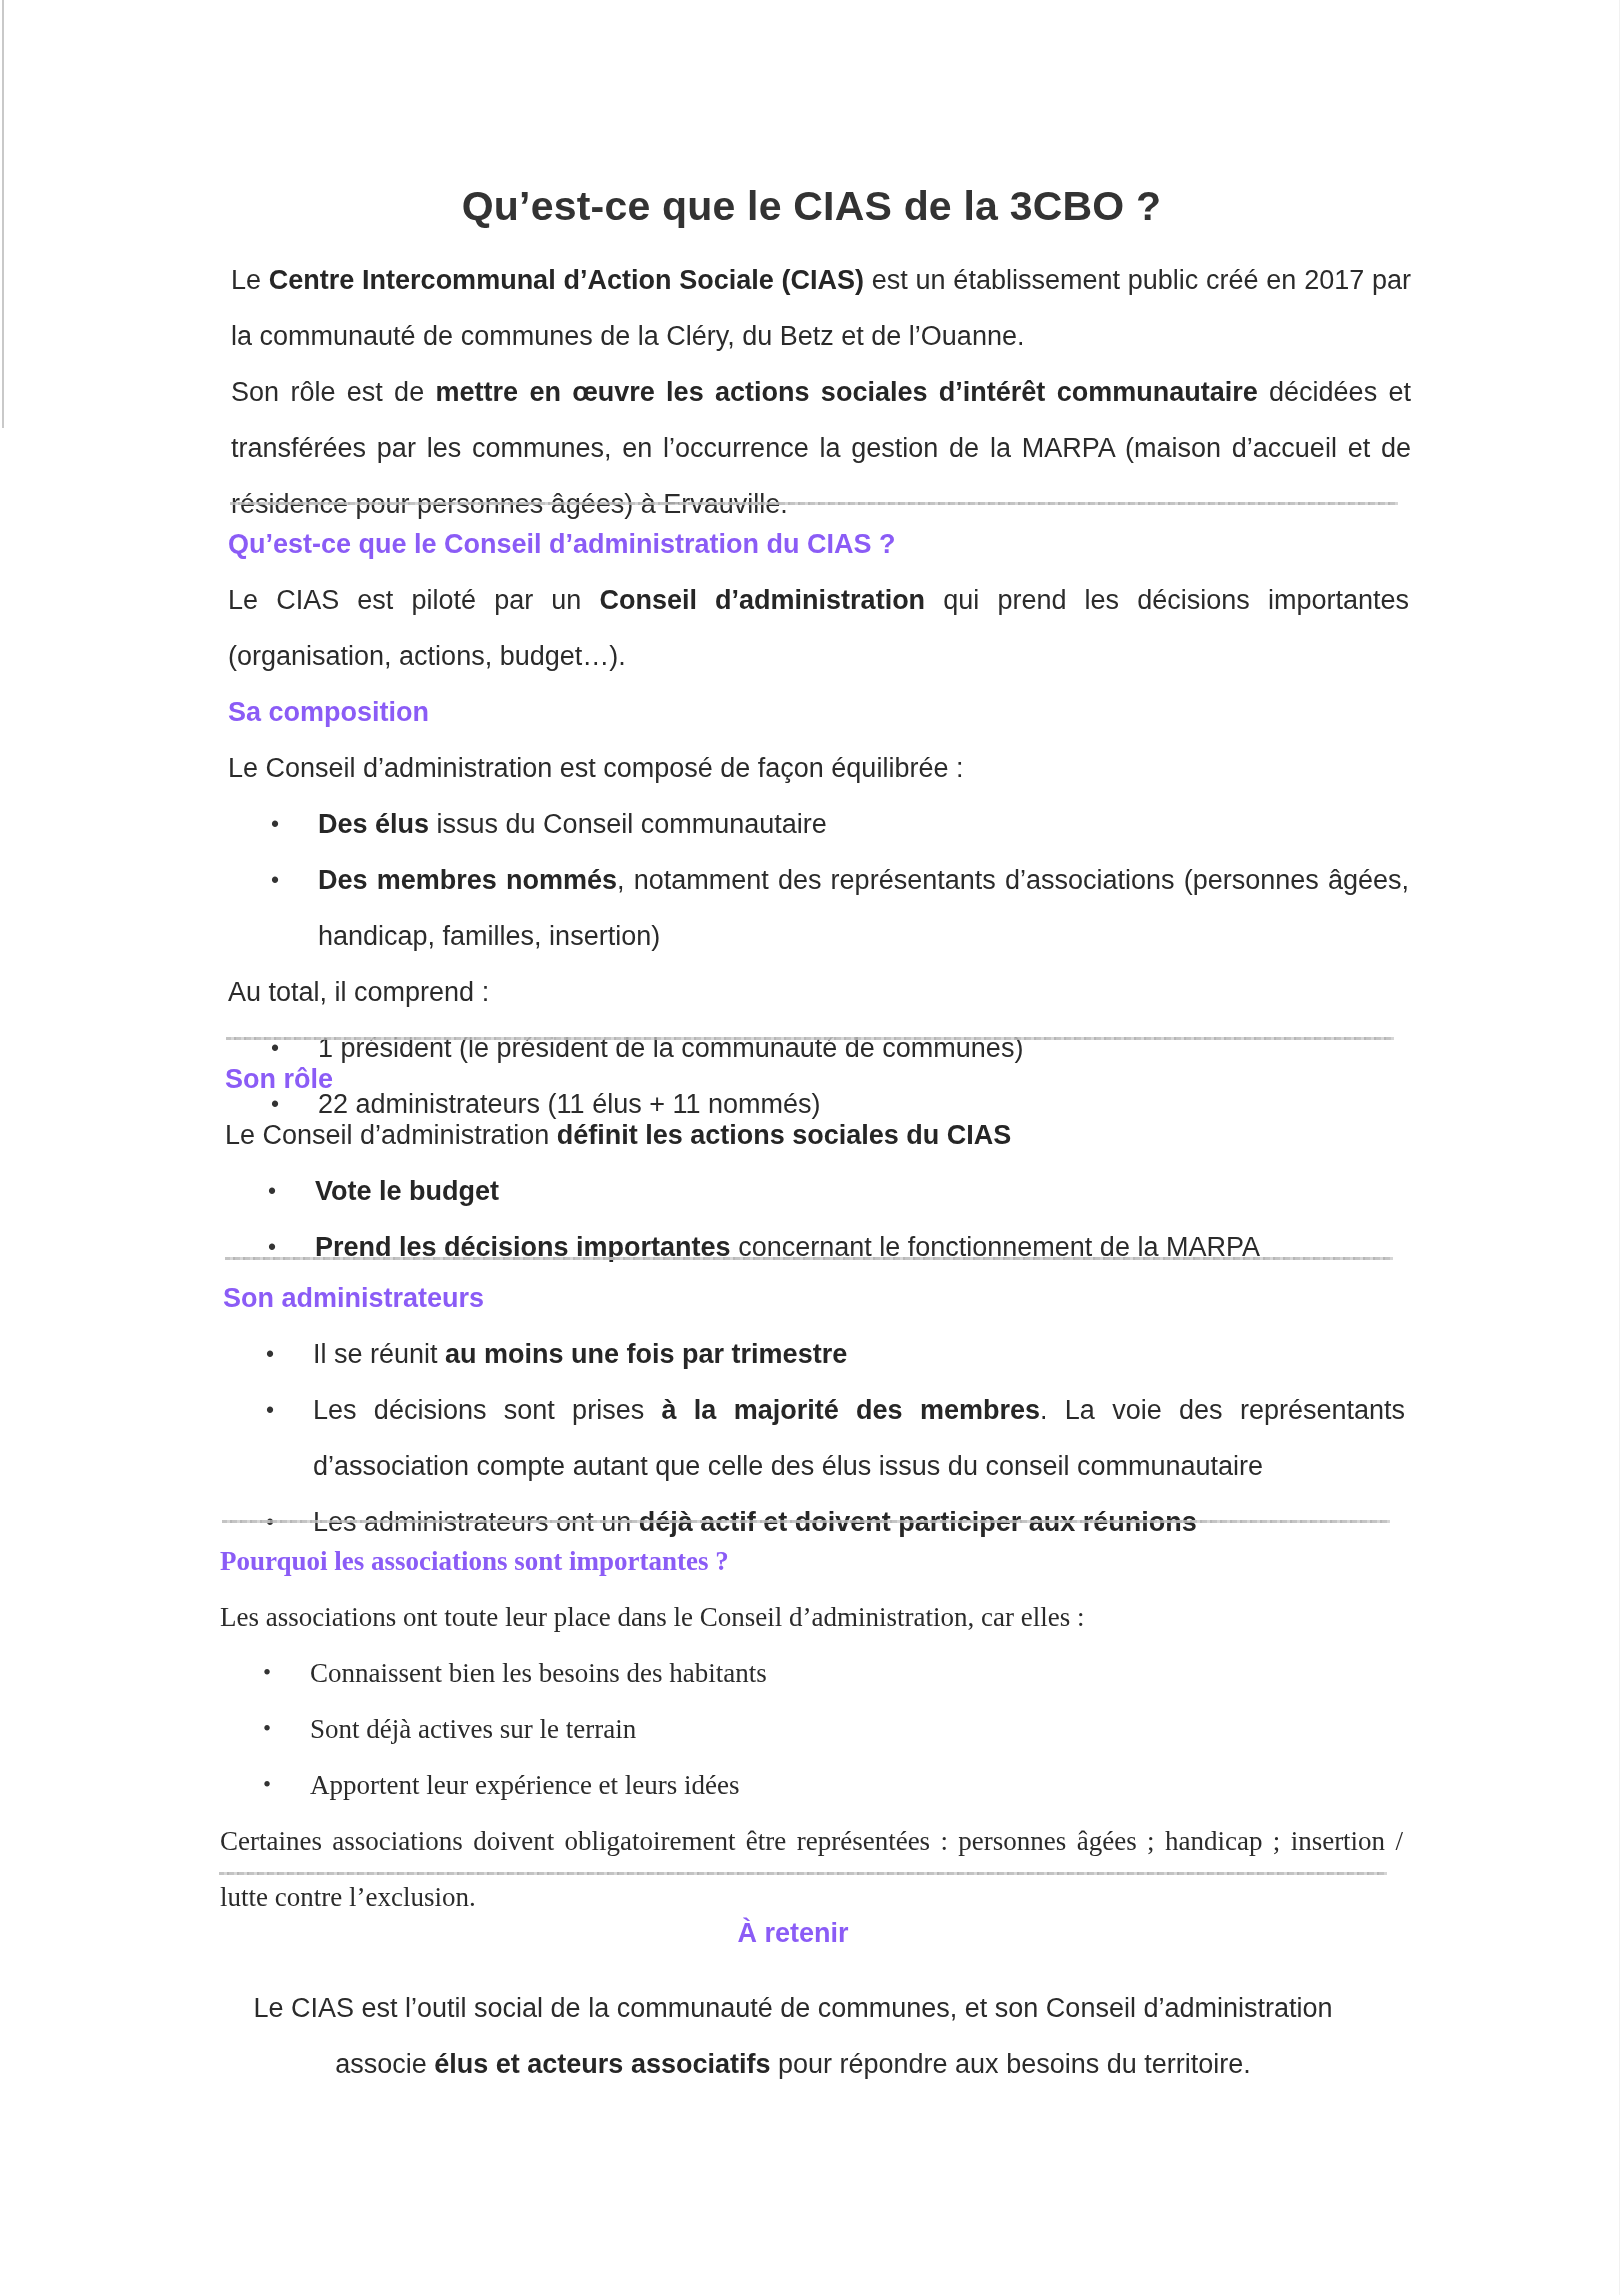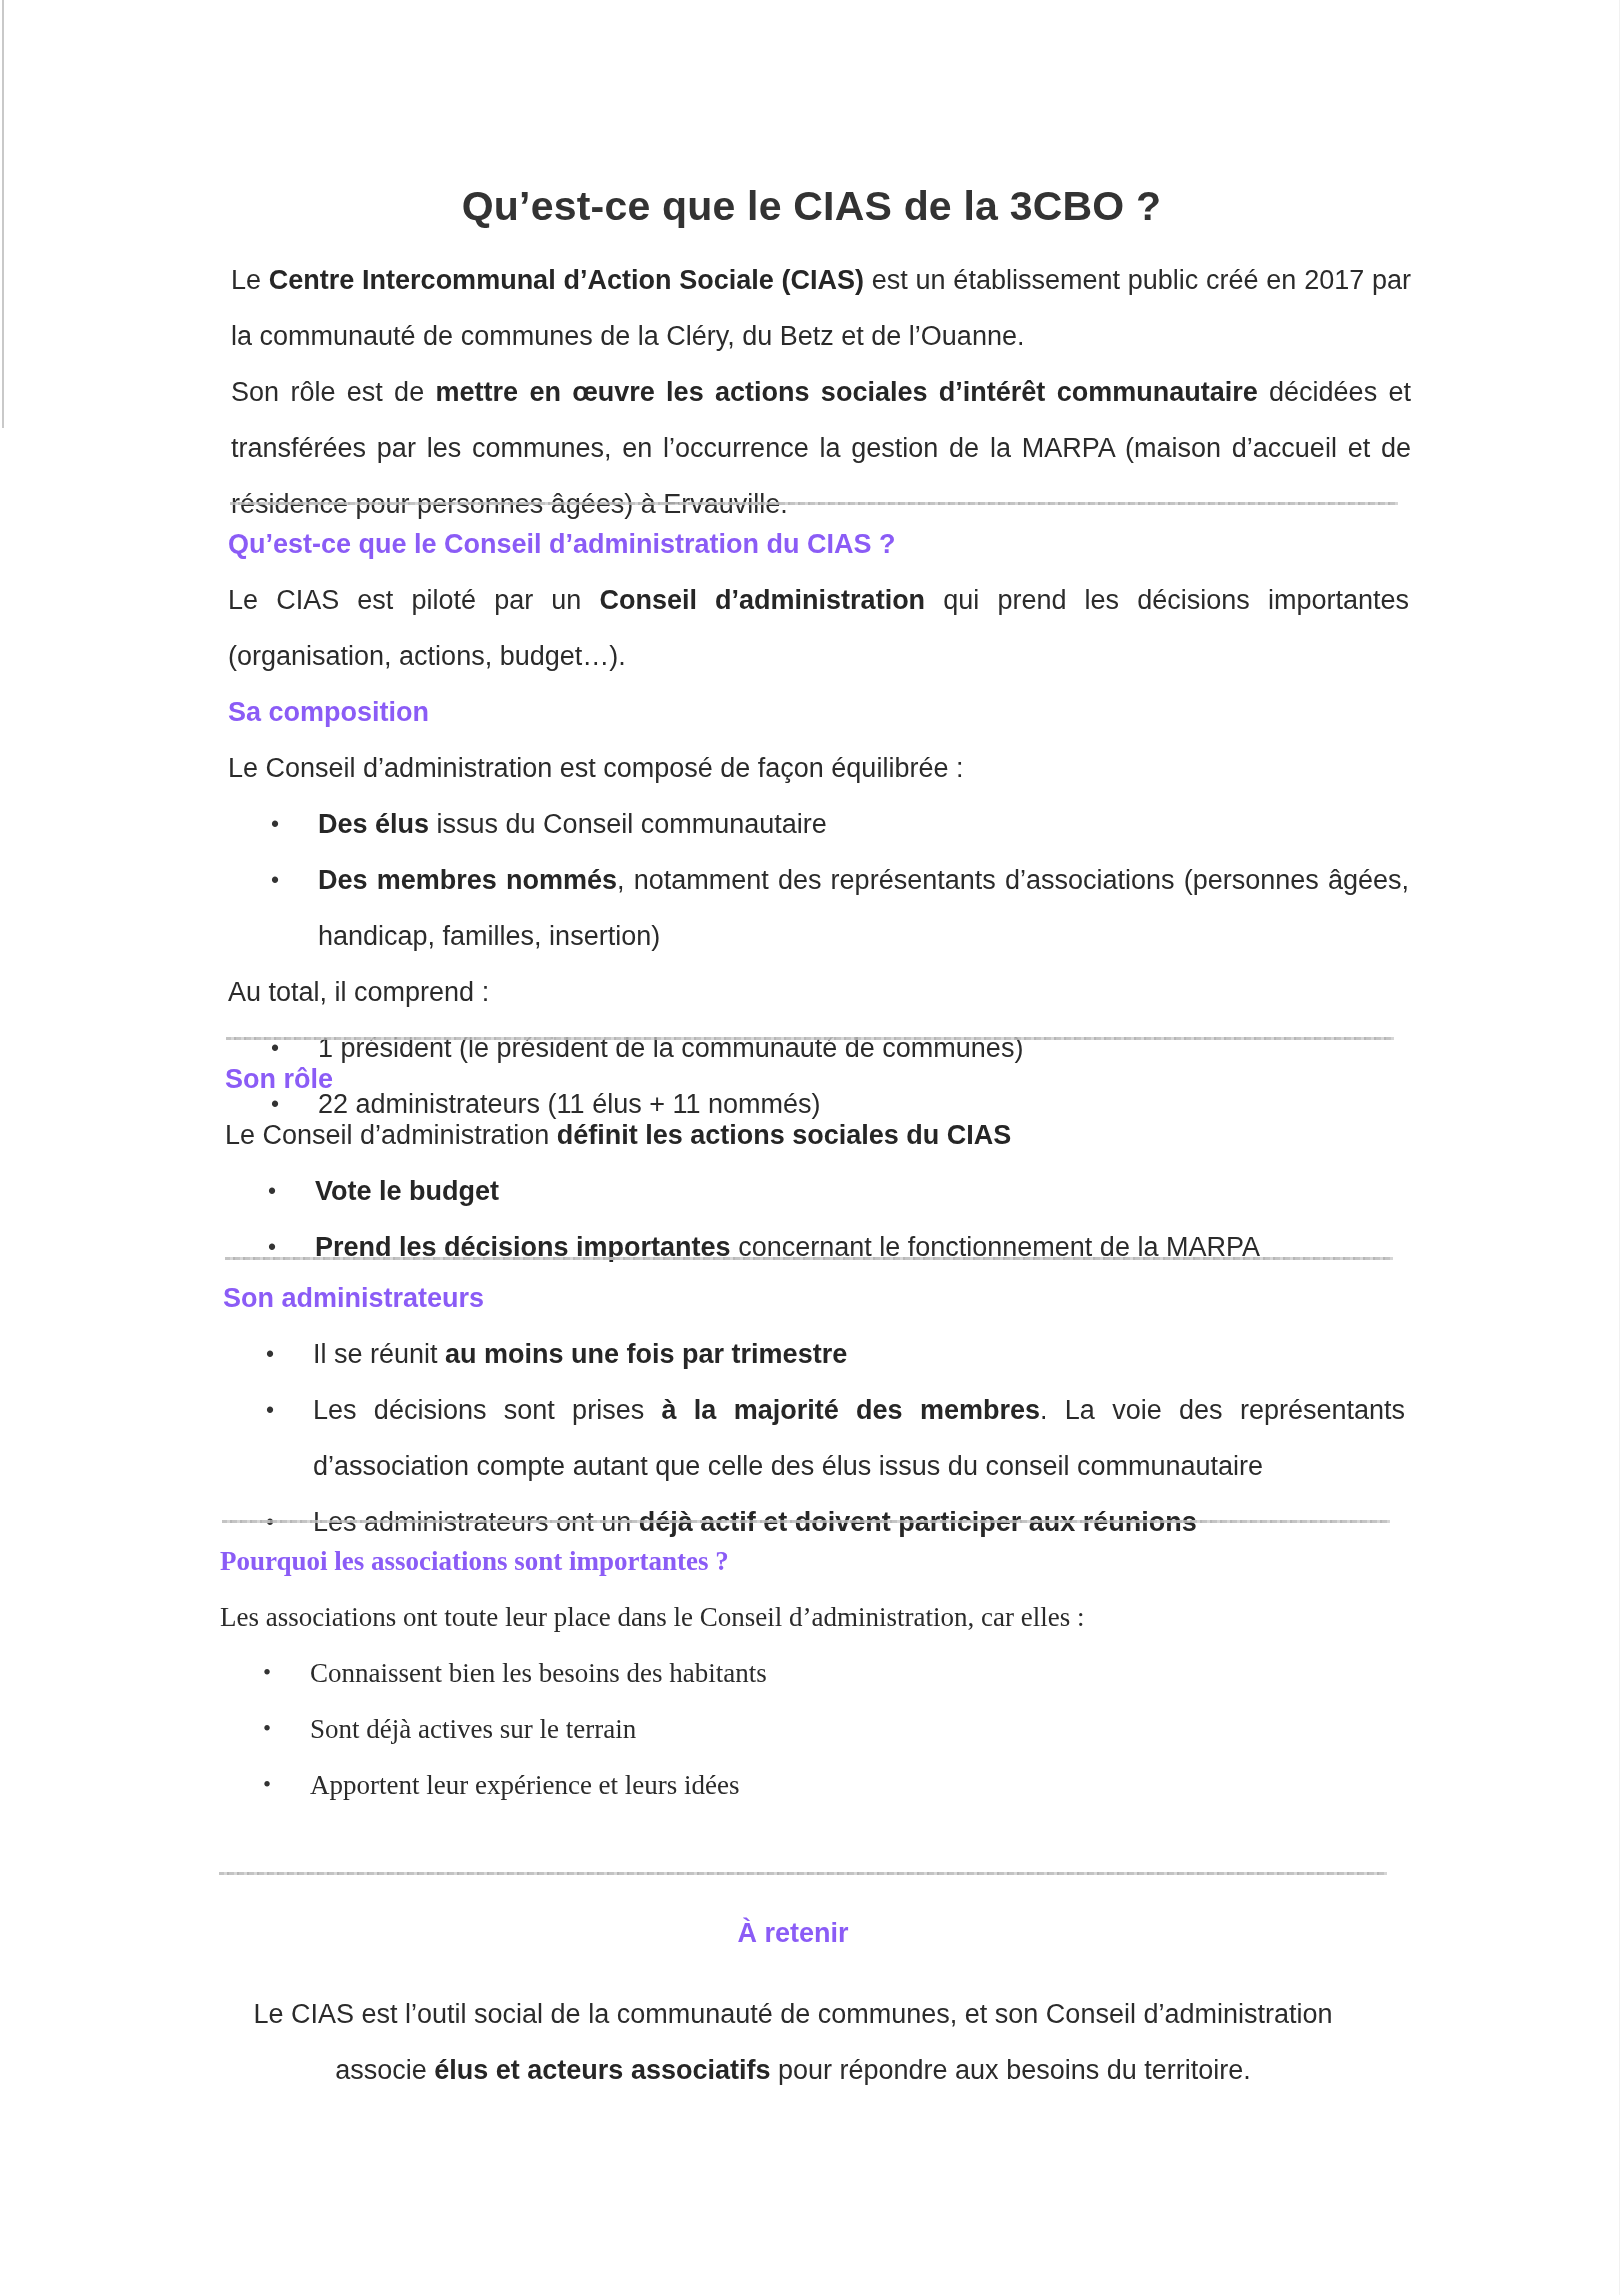--- a/index.html
+++ b/index.html
@@ -82,23 +82,24 @@
 <div class="divider" style="left:222px; top:1520px; width:1168px;"></div>
 
 <div class="block justify" style="left:220px; top:1533px; width:1183px;font-family:Liberation Serif, serif;">
   <p class="h">Pourquoi les associations sont importantes ?</p>
   <p>Les associations ont toute leur place dans le Conseil d’administration, car elles :</p>
   <ul>
     <li><span class="bullet">•</span><span>Connaissent bien les besoins des habitants</span></li>
     <li><span class="bullet">•</span><span>Sont déjà actives sur le terrain</span></li>
     <li><span class="bullet">•</span><span>Apportent leur expérience et leurs idées</span></li>
   </ul>
+  <p>Certaines associations doivent obligatoirement être représentées : personnes âgées ; handicap ; insertion / lutte contre l’exclusion.</p>
 </div>
 
 <div class="divider" style="left:219px; top:1872px; width:1168px;"></div>
 
 <div class="block" style="left:219px; top:1905px; width:1148px;text-align:center;">
   <p class="h">À retenir</p>
-  <p style="margin-top:25px;">
+  <p style="margin-top:19px;">
     <span>Le CIAS est l’outil social de la communauté de communes, et son Conseil d’administration associe </span><b>élus et acteurs associatifs</b><span> pour répondre aux besoins du territoire.</span>
   </p>
 </div>
 
 
 </body></html>

